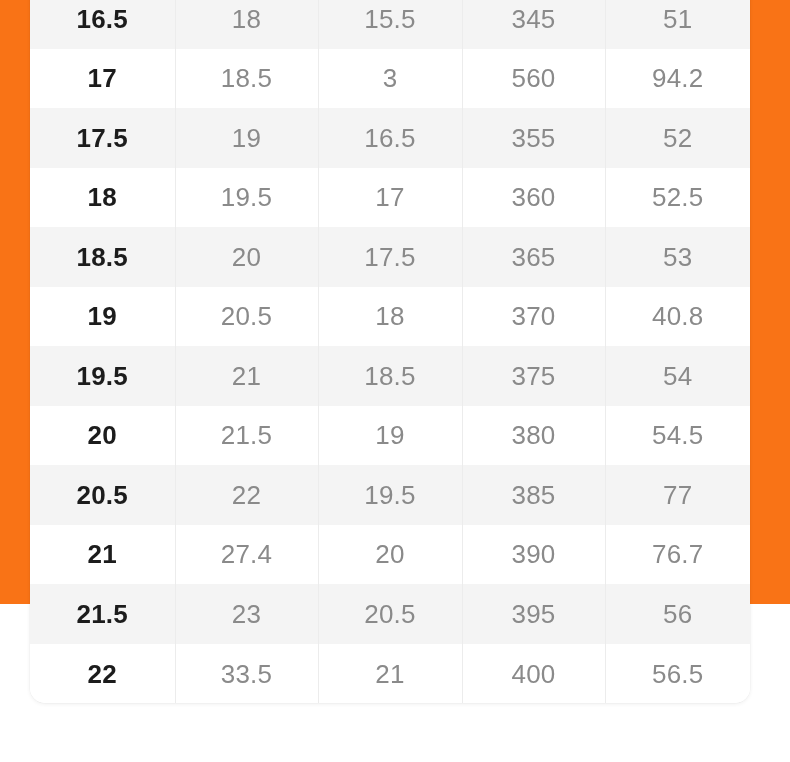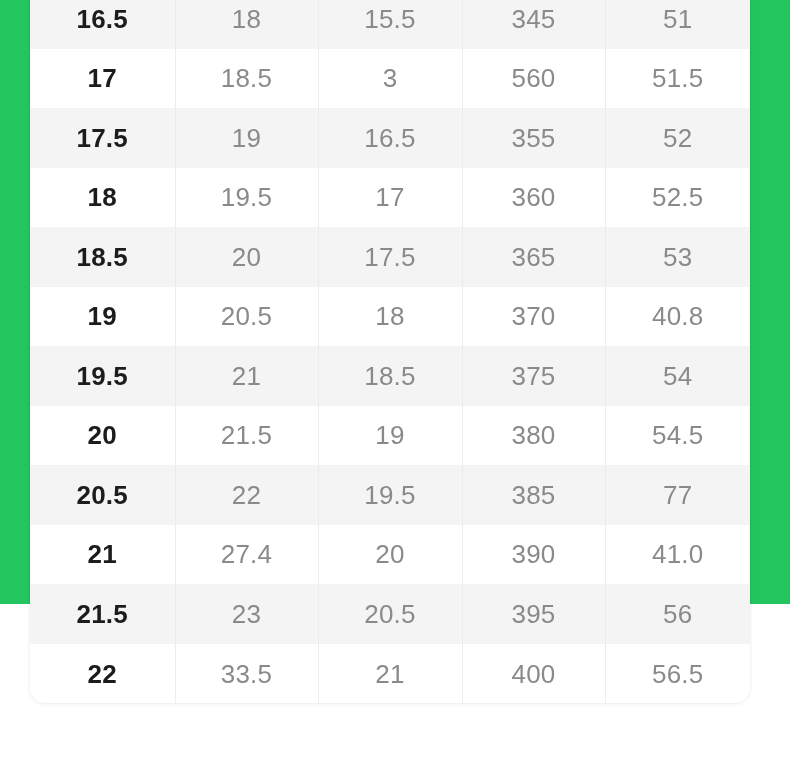--- a/index.html
+++ b/index.html
@@ -12,21 +12,21 @@
     height: 762px;
     overflow: hidden;
     font-family: "Liberation Sans", sans-serif;
     -webkit-font-smoothing: antialiased;
   }
 
   #page {
     position: relative;
     width: 790px;
     height: 604px;
-    background: #22c55e;
+    background: #f97316;
   }
 
   
   #size-chart-card {
     position: absolute;
     left: 30px;
     top: -11px;                
     width: 720px;
     background: #ffffff;
     border-bottom-left-radius: 15px;
@@ -97,21 +97,21 @@
             <td>18</td>
             <td>15.5</td>
             <td>345</td>
             <td class="col-last">51</td>
           </tr>
           <tr class="stripe-even">
             <td class="col-primary">17</td>
             <td>18.5</td>
             <td>3</td>
             <td>560</td>
-            <td class="col-last">51.5</td>
+            <td class="col-last">94.2</td>
           </tr>
           <tr class="stripe-odd">
             <td class="col-primary">17.5</td>
             <td>19</td>
             <td>16.5</td>
             <td>355</td>
             <td class="col-last">52</td>
           </tr>
           <tr class="stripe-even">
             <td class="col-primary">18</td>
@@ -153,21 +153,21 @@
             <td>22</td>
             <td>19.5</td>
             <td>385</td>
             <td class="col-last">77</td>
           </tr>
           <tr class="stripe-even">
             <td class="col-primary">21</td>
             <td>27.4</td>
             <td>20</td>
             <td>390</td>
-            <td class="col-last">41.0</td>
+            <td class="col-last">76.7</td>
           </tr>
           <tr class="stripe-odd">
             <td class="col-primary">21.5</td>
             <td>23</td>
             <td>20.5</td>
             <td>395</td>
             <td class="col-last">56</td>
           </tr>
           <tr class="stripe-even">
             <td class="col-primary">22</td>

